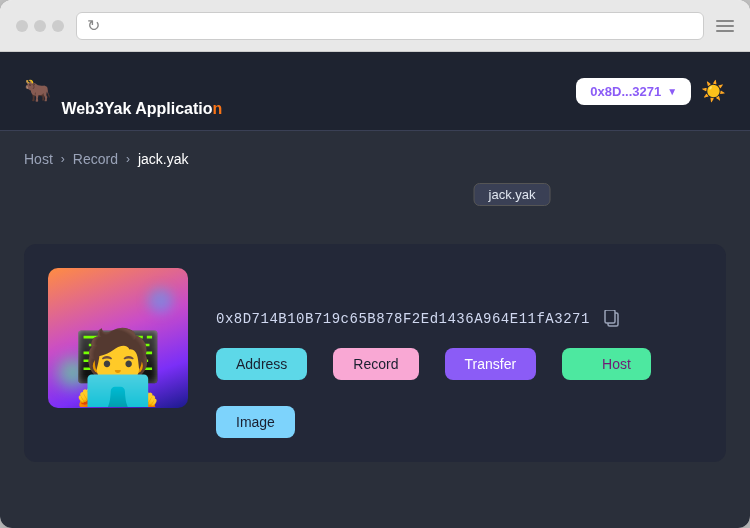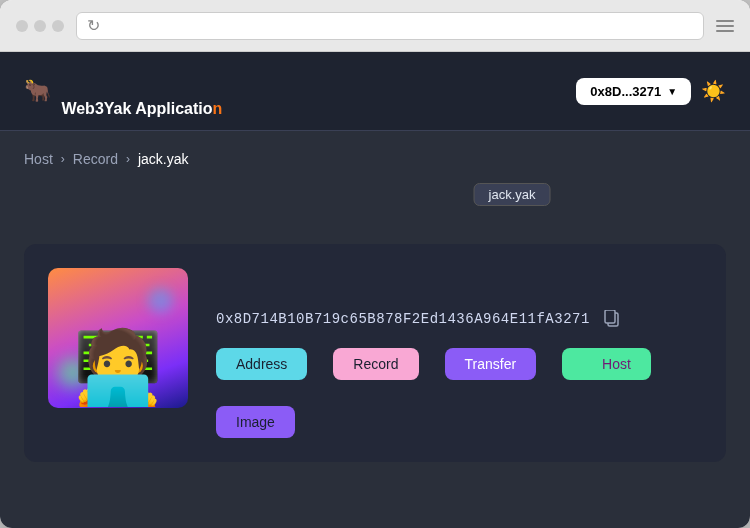--- a/index.html
+++ b/index.html
@@ -102,21 +102,21 @@
     .app-logo-text span {
       color: #f97316;
     }
     .app-wallet {
       display: flex;
       align-items: center;
       gap: 10px;
     }
     .wallet-btn {
       background: #fff;
-      color: #000000;
+      color: #8b5cf6;
       border: none;
       border-radius: 8px;
       padding: 6px 14px;
       font-size: 13px;
       font-weight: 600;
       cursor: pointer;
       display: flex;
       align-items: center;
       gap: 6px;
     }
@@ -250,21 +250,21 @@
       border-radius: 8px;
       border: none;
       font-size: 14px;
       font-weight: 500;
       cursor: pointer;
     }
     .btn-address { background: #5dd8e8; color: #1a2030; }
     .btn-record  { background: #f9a8d4; color: #1a2030; }
     .btn-transfer{ background: #8b5cf6; color: #fff; }
     .btn-host    { background: #4de8a0; color: #701a75; padding-left: 40px; }
-    .btn-image   { background: #8b5cf6; color: #1a2030; }
+    .btn-image   { background: #7dd3fc; color: #1a2030; }
   </style>
 </head>
 <body>
 
 <div class="browser-window">
 
   <div class="browser-titlebar">
     <div class="browser-dots">
       <div class="browser-dot"></div>
       <div class="browser-dot"></div>

